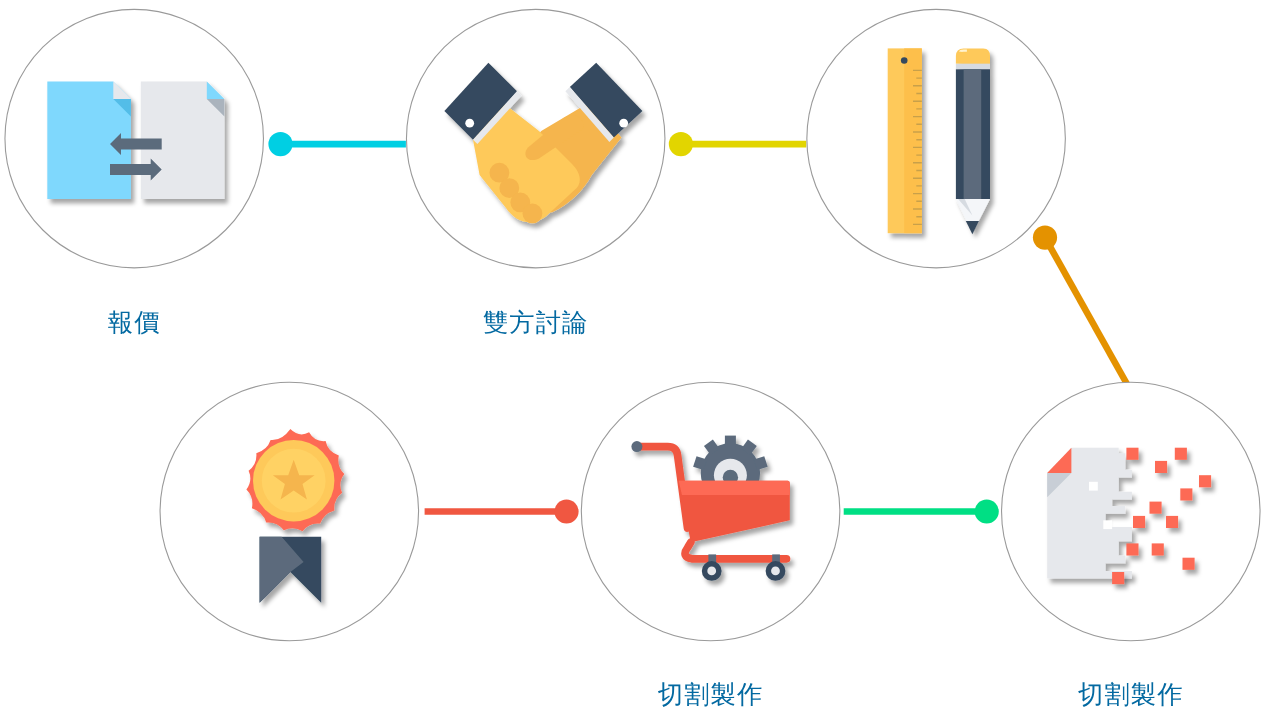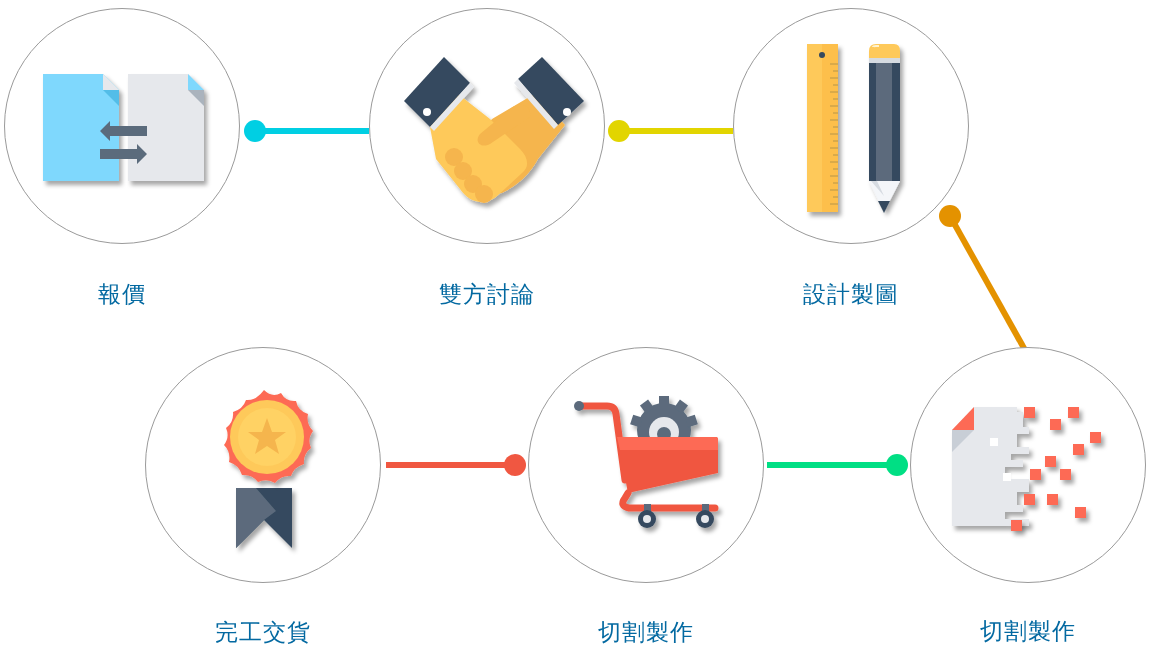--- a/index.html
+++ b/index.html
@@ -133,21 +133,20 @@
         <rect x="135" y="49" width="31" height="5" fill="#d6dbe1"></rect>
         <rect x="135" y="54" width="31" height="118" fill="#35495e"></rect>
         <rect x="142" y="54" width="16" height="118" fill="#5b6b7c"></rect>
         <path d="M135 172 H166 L150 203 Z" fill="#f4f6f9"></path>
       </g>
       <path d="M137 172 H143 L150 187 Z" fill="#d6dbe1"></path>
       <path d="M144 192 H156 L150 204 Z" fill="#35495e"></path>
       <path d="M139 38 Q139 37 142 37 H145" stroke="#fff3d0" stroke-width="2" fill="none"></path>
     </svg>
   </div>
-  <div class="step-label" style="left:731px; top:280px;">設計製圖</div>
 
   <div class="step-circle" style="left:910px; top:347px;">
     <svg class="step-icon" viewBox="0 0 236 236">
       <defs>
         <filter id="sh4" x="-20%" y="-20%" width="150%" height="150%">
           <feDropShadow dx="3" dy="4" stdDeviation="2" flood-color="#000" flood-opacity="0.35"></feDropShadow>
         </filter>
       </defs>
       <g filter="url(#sh4)">
         <path d="M41 82 L63 59 H106 V64 H112 V79 H118 V86 H106 V99 H118 V106 H100 V112 H112 V119 H94 V131 H118 V144 H106 V157 H112 V164 H94 V171 H118 V178 H41 Z" fill="#e6e8ec"></path>
@@ -229,15 +228,14 @@
         <path d="M118 42
                  Q126 50 135 45 Q140 54 150 53 Q152 63 162 66 Q160 76 167 83 Q161 91 165 100 Q157 106 158 116
                  Q148 119 145 128 Q135 127 129 135 Q121 130 112 134 Q106 126 96 127 Q93 117 83 114 Q85 104 78 97
                  Q84 89 80 80 Q88 74 87 64 Q97 61 100 52 Q110 53 118 42 Z" fill="#fd6b55"></path>
         <circle cx="121" cy="89" r="37" fill="#fec95a"></circle>
       </g>
       <circle cx="121" cy="89" r="29" fill="#ffd264"></circle>
       <path d="M121 70 L126 84 L140 84 L129 92 L133 106 L121 98 L109 106 L113 92 L102 84 L116 84 Z" fill="#f5b54d"></path>
     </svg>
   </div>
-  <div class="step-label" style="left:143px; top:618px;">完工交貨</div>
 
 </div>
 
 </body></html>

